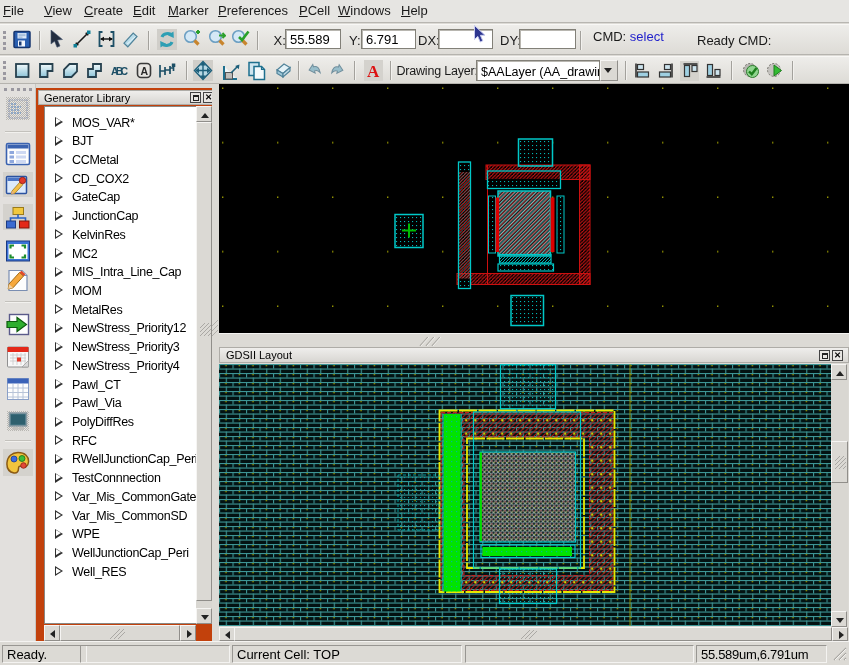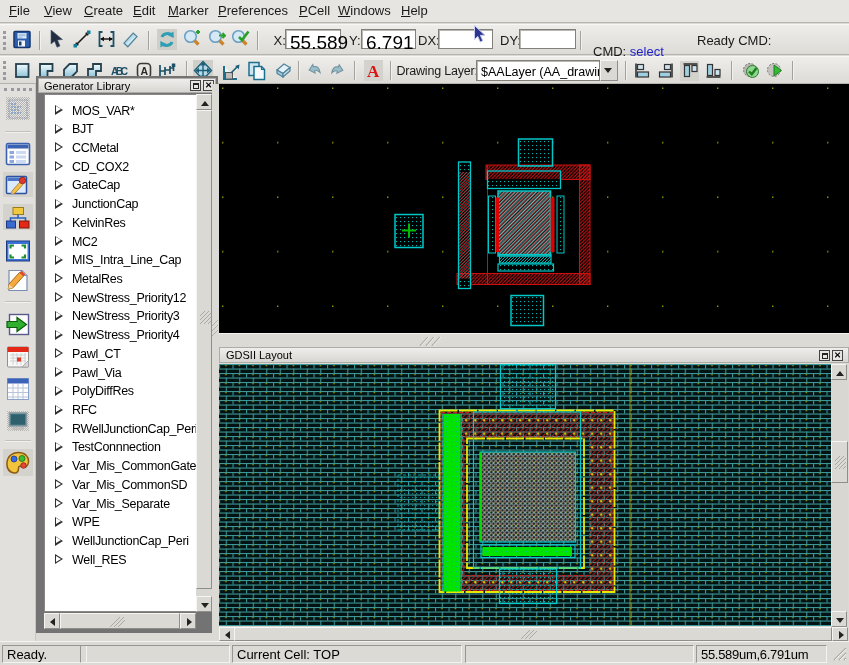--- a/index.html
+++ b/index.html
@@ -10,29 +10,29 @@
 #menubar { position:absolute; left:0; top:0; width:849px; height:23px; background:#e6e5e2; border-bottom:1px solid #b8b6b1; }
 #menubar span { position:absolute; top:3px; font-size:13px; color:#1a1a1a; }
 #menubar u { text-decoration:underline; }
 
 .tbar { position:absolute; left:0; width:849px; background:linear-gradient(#eeedea,#dddbd6); }
 #tb1 { top:24px; height:31px; border-bottom:1px solid #b5b3ae; border-top:1px solid #f8f7f5; }
 #tb2 { top:56px; height:28px; border-bottom:1px solid #b5b3ae; border-top:1px solid #f8f7f5; }
 .grip { position:absolute; left:3px; width:4px; border-left:3px dotted #9a98a0; }
 .vsep { position:absolute; width:2px; border-left:1px solid #a3a19c; border-right:1px solid #f2f1ee; }
 .tlab { position:absolute; font-size:13px; color:#1a1a1a; }
-.tbox { position:absolute; background:#fff; border:1px solid #828078; box-shadow:inset 1px 1px 0 #b8b6b0; font-size:19px; color:#000; padding:2px 0 0 4px; }
+.tbox { position:absolute; background:#fff; border:1px solid #828078; box-shadow:inset 1px 1px 0 #b8b6b0; font-size:13px; color:#000; padding:2px 0 0 4px; }
 .ticon { position:absolute; }
 .tile { background:#d4d2cd; }
 
 #lefttb { position:absolute; left:0; top:84px; width:36px; height:557px; background:#e2e0dd; border-right:1px solid #c8c6c1; }
 #lefttb .icon { position:absolute; left:5px; width:26px; height:24px; }
 .hsep { position:absolute; left:5px; width:26px; border-top:1px solid #c3c1bc; border-bottom:1px solid #f2f1ee; }
 
-#genlib { position:absolute; left:36px; top:76px; width:182px; height:557px; background:#737373; }
+#genlib { position:absolute; left:36px; top:88px; width:182px; height:557px; background:#c2410c; }
 #glib-title { position:absolute; left:2px; top:2px; width:178px; height:15px; background:linear-gradient(#efeeec,#d8d6d2); border:1px solid #aeaca7; font-size:11px; padding:1px 0 0 5px; color:#000; }
 .winbtn { position:absolute; top:1px; width:11px; height:11px; background:#e8e6e3; border:1px solid #444; font-size:8.5px; line-height:9px; text-align:center; color:#000; font-weight:bold; }
 #gl-list { position:absolute; left:8px; top:18px; width:152px; height:518px; background:#fff; border:1px solid #8a8884; border-right:none; overflow:hidden; }
 .row { position:relative; height:18.72px; white-space:nowrap; }
 .row .txt { position:absolute; left:27px; top:2.5px; font-size:12.5px; letter-spacing:-0.3px; color:#000; }
 .tri { position:absolute; left:10px; top:4px; width:0; height:0;
   border-left:8px solid #303030; border-top:5.5px solid transparent; border-bottom:5.5px solid transparent; }
 .tri:after { content:""; position:absolute; left:-6.7px; top:-3.6px; width:0; height:0;
   border-left:5.4px solid #fff; border-top:3.6px solid transparent; border-bottom:3.6px solid transparent; }
 
@@ -48,21 +48,21 @@
 #splitter { position:absolute; left:218px; top:333px; width:631px; height:14px; background:#dcdad5; border-top:1px solid #f4f3f1; }
 
 #gds-title { position:absolute; left:219px; top:347px; width:630px; height:16px; background:linear-gradient(#efeeec,#d8d6d2); border:1px solid #aeaca7; font-size:11px; padding:1px 0 0 6px; color:#000; }
 
 #statusbar { position:absolute; left:0; top:641px; width:849px; height:24px; background:#dcdad5; border-top:1px solid #f4f3f1; }
 .scell { position:absolute; top:3px; height:18px; border:1px solid #989692; border-bottom-color:#f4f3f1; border-right-color:#f4f3f1; font-size:13px; padding:1px 0 0 4px; color:#000; }
 </style>
 </head>
 <body>
 <div id="menubar">
-  <span style="left:9px"><u>F</u>ile</span>
+  <span style="left:3px"><u>F</u>ile</span>
   <span style="left:44px"><u>V</u>iew</span>
   <span style="left:84px"><u>C</u>reate</span>
   <span style="left:133px"><u>E</u>dit</span>
   <span style="left:168px"><u>M</u>arker</span>
   <span style="left:218px"><u>P</u>references</span>
   <span style="left:299px"><u>P</u>Cell</span>
   <span style="left:338px"><u>W</u>indows</span>
   <span style="left:401px"><u>H</u>elp</span>
 </div>
 
@@ -124,21 +124,21 @@
       <path d="M8,8 L11,11 L17.5,2.5" stroke="#28a028" stroke-width="2.6" fill="none"></path>
     </svg>
   <span class="tlab" style="left:273.5px; top:8px">X:</span>
   <div class="tbox" style="left:285px; top:4px; width:56px; height:20px">55.589</div>
   <span class="tlab" style="left:349px; top:8px">Y:</span>
   <div class="tbox" style="left:361px; top:4px; width:55px; height:20px">6.791</div>
   <span class="tlab" style="left:418px; top:8px">DX:</span>
   <div class="tbox" style="left:438px; top:4px; width:55px; height:20px"></div>
   <span class="tlab" style="left:500px; top:8px">DY:</span>
   <div class="tbox" style="left:519px; top:4px; width:57px; height:20px"></div>
-  <span class="tlab" style="left:593px; top:19px">CMD: <span style="color:#2222cc">select</span></span>
+  <span class="tlab" style="left:593px; top:4px">CMD: <span style="color:#2222cc">select</span></span>
   <span class="tlab" style="left:697px; top:8px">Ready CMD:</span>
 </div>
 
 <div id="tb2" class="tbar">
   <div class="grip" style="top:4px; height:19px"></div>
   <div class="vsep" style="left:186px; top:4px; height:19px"></div>
   <div class="vsep" style="left:298px; top:4px; height:19px"></div>
   <div class="vsep" style="left:354px; top:4px; height:19px"></div>
   <div class="vsep" style="left:390px; top:4px; height:19px"></div>
   <div class="vsep" style="left:625px; top:4px; height:19px"></div>
@@ -369,20 +369,24 @@
     <div class="row">
         <i class="tri"></i>
         <span class="txt">MC2</span>
       </div>
     <div class="row">
         <i class="tri"></i>
         <span class="txt">MIS_Intra_Line_Cap</span>
       </div>
     <div class="row">
         <i class="tri"></i>
+        <span class="txt">MOM</span>
+      </div>
+    <div class="row">
+        <i class="tri"></i>
         <span class="txt">MetalRes</span>
       </div>
     <div class="row">
         <i class="tri"></i>
         <span class="txt">NewStress_Priority12</span>
       </div>
     <div class="row">
         <i class="tri"></i>
         <span class="txt">NewStress_Priority3</span>
       </div>
@@ -414,24 +418,20 @@
         <i class="tri"></i>
         <span class="txt">TestConnnection</span>
       </div>
     <div class="row">
         <i class="tri"></i>
         <span class="txt">Var_Mis_CommonGate</span>
       </div>
     <div class="row">
         <i class="tri"></i>
         <span class="txt">Var_Mis_CommonSD</span>
-      </div>
-    <div class="row">
-        <i class="tri"></i>
-        <span class="txt">Var_Mis_Separate</span>
       </div>
     <div class="row">
         <i class="tri"></i>
         <span class="txt">WPE</span>
       </div>
     <div class="row">
         <i class="tri"></i>
         <span class="txt">WellJunctionCap_Peri</span>
       </div>
     <div class="row">

